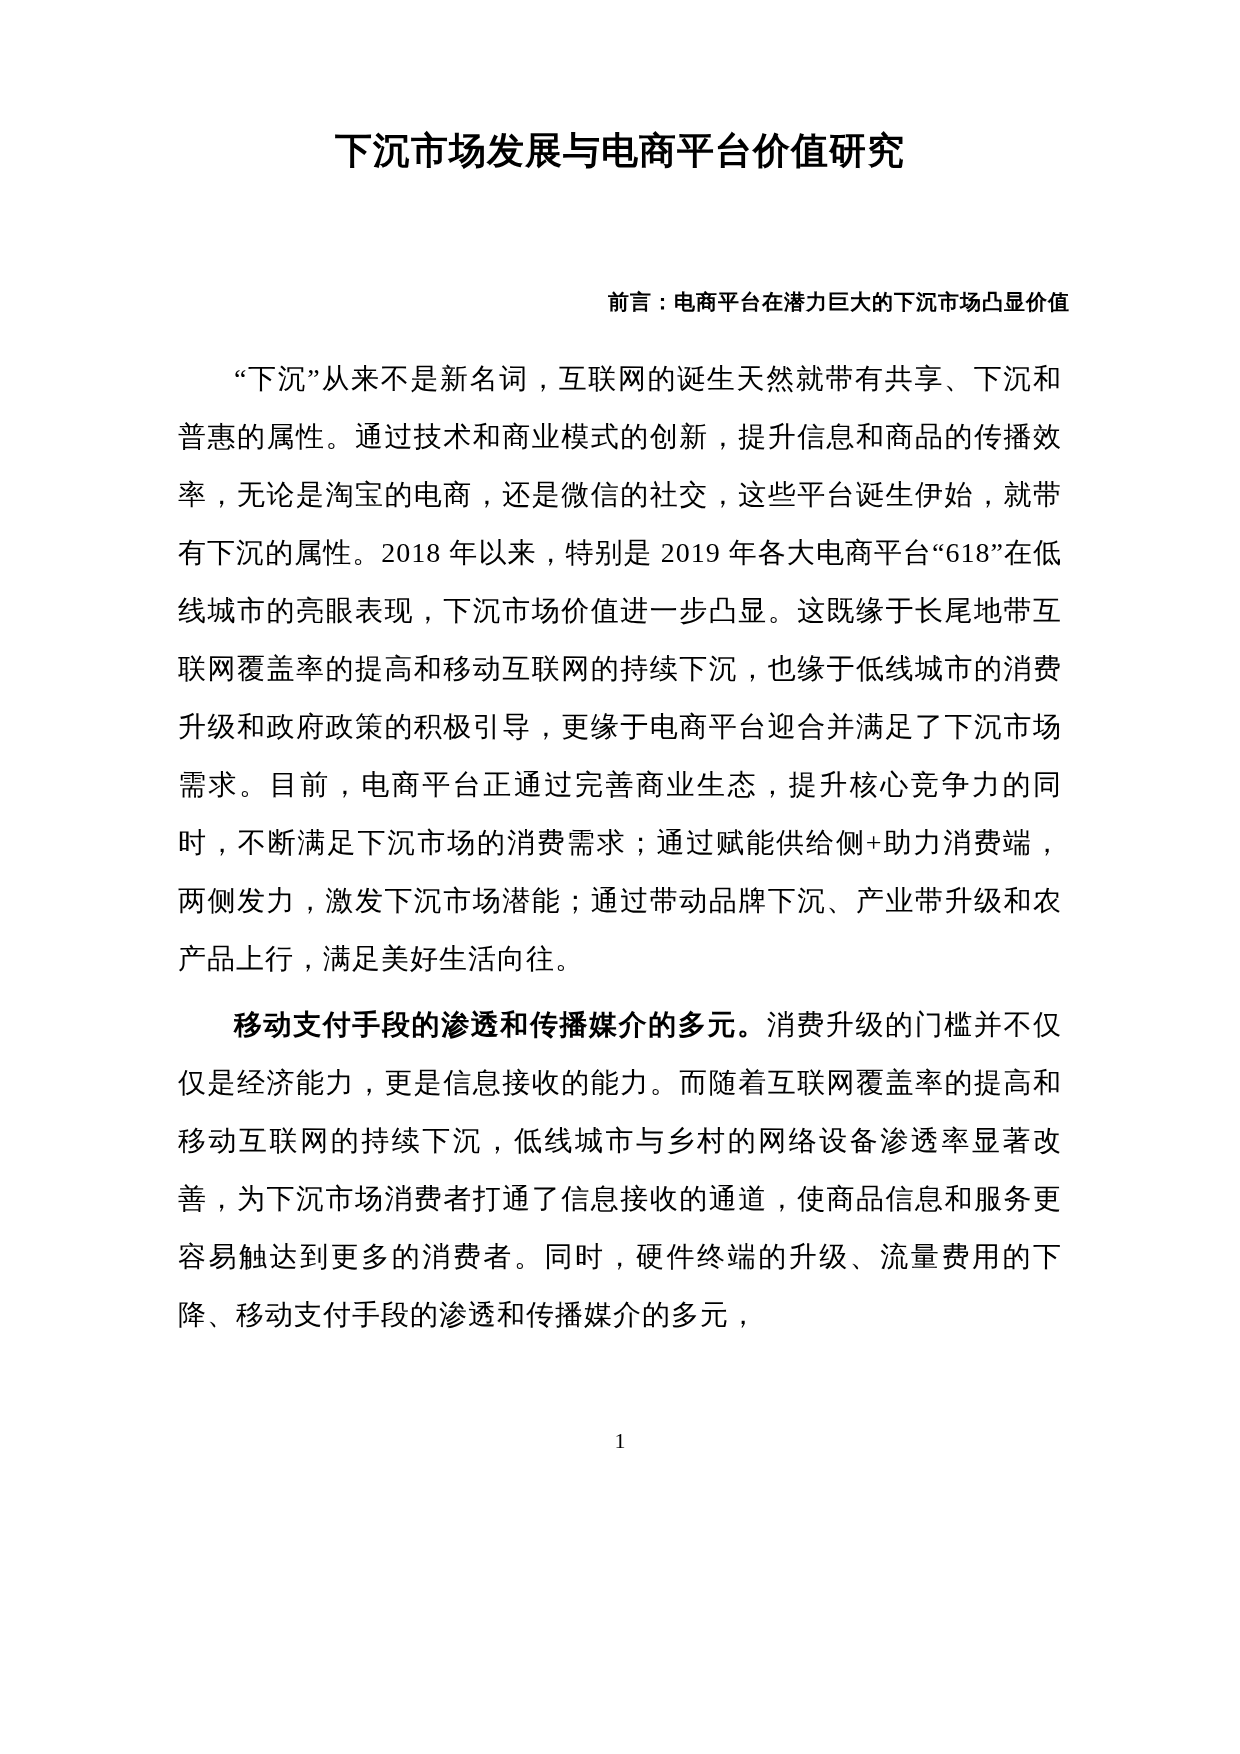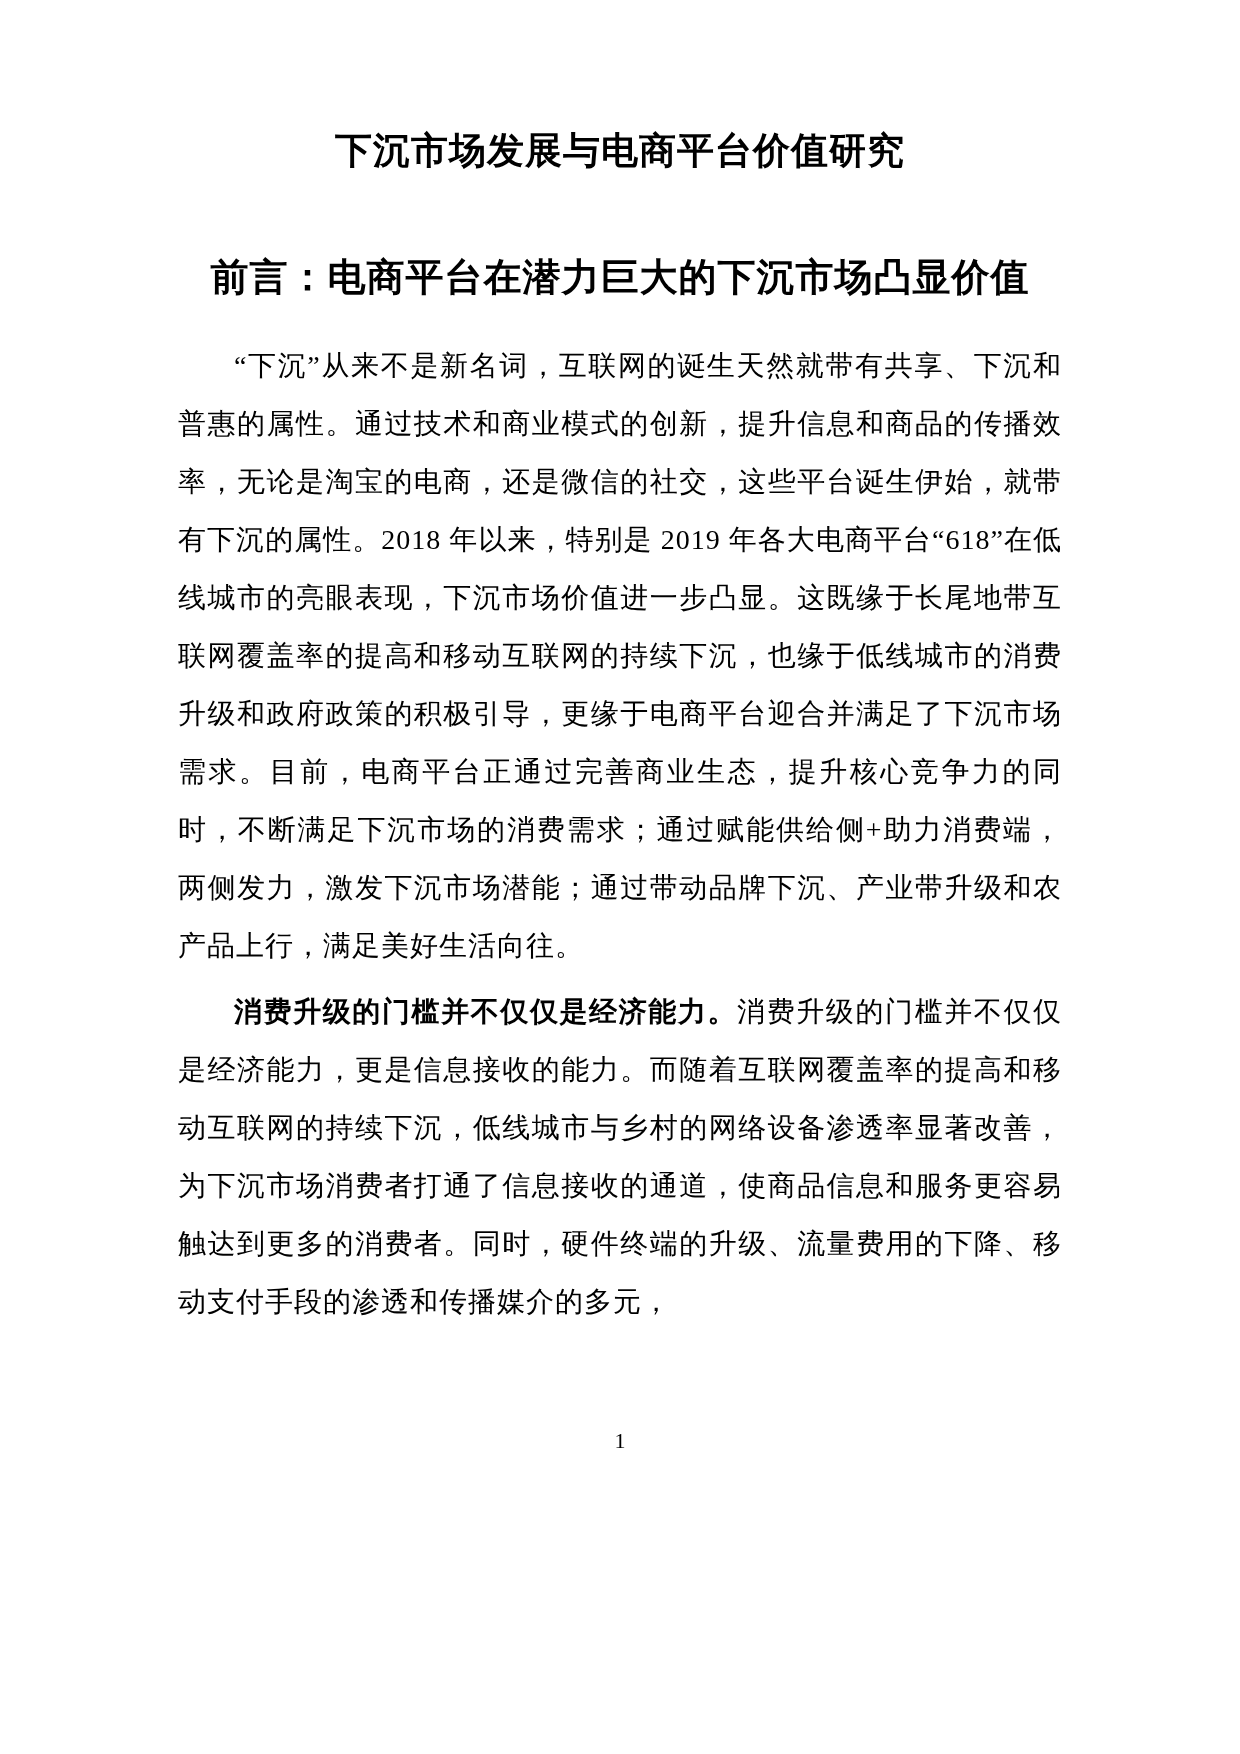--- a/index.html
+++ b/index.html
@@ -28,24 +28,24 @@
   .doc-title {
     margin: 0;
     font-size: 37px;
     font-weight: 700;
     text-align: center;
     letter-spacing: 1px;
     line-height: 1.25;
     font-family: "Liberation Serif", "DejaVu Serif", serif;
   }
   .section-heading {
-    margin: 79px 0 0 0;
-    font-size: 38px;
+    margin: 114px 0 0 0;
+    font-size: 21px;
     font-weight: 700;
-    text-align: center;
+    text-align: right;
     letter-spacing: 1px;
     line-height: 1.3;
     font-family: "Liberation Sans", "DejaVu Sans", sans-serif;
   }
   .body-block {
     margin-top: 34px;
   }
   .body-para {
     margin: 8px;
     font-size: 28px;
@@ -74,19 +74,19 @@
 <div class="page">
 
   <h1 class="doc-title">下沉市场发展与电商平台价值研究</h1>
 
   <h2 class="section-heading">前言：电商平台在潜力巨大的下沉市场凸显价值</h2>
 
   <div class="body-block">
 
     <p class="body-para"><span>“下沉”从来不是新名词，互联网的诞生天然就带有共享、下沉和普惠的属性。通过技术和商业模式的创新，提升信息和商品的传播效率，无论是淘宝的电商，还是微信的社交，这些平台诞生伊始，就带有下沉的属性。2018 年以来，特别是 2019 年各大电商平台“618”在低线城市的亮眼表现，下沉市场价值进一步凸显。这既缘于长尾地带互联网覆盖率的提高和移动互联网的持续下沉，也缘于低线城市的消费升级和政府政策的积极引导，更缘于电商平台迎合并满足了下沉市场需求。目前，电商平台正通过完善商业生态，提升核心竞争力的同时，不断满足下沉市场的消费需求；通过赋能供给侧+助力消费端，两侧发力，激发下沉市场潜能；通过带动品牌下沉、产业带升级和农产品上行，满足美好生活向往。</span></p>
 
-    <p class="body-para"><span class="lead-bold">消费升级的门槛并不仅仅是经济能力。</span><span>消费升级的门槛并不仅仅是经济能力，更是信息接收的能力。而随着互联网覆盖率的提高和移动互联网的持续下沉，低线城市与乡村的网络设备渗透率显著改善，为下沉市场消费者打通了信息接收的通道，使商品信息和服务更容易触达到更多的消费者。同时，硬件终端的升级、流量费用的下降、移动支付手段的渗透和传播媒介的多元，</span></p>
+    <p class="body-para"><span class="lead-bold">移动支付手段的渗透和传播媒介的多元。</span><span>消费升级的门槛并不仅仅是经济能力，更是信息接收的能力。而随着互联网覆盖率的提高和移动互联网的持续下沉，低线城市与乡村的网络设备渗透率显著改善，为下沉市场消费者打通了信息接收的通道，使商品信息和服务更容易触达到更多的消费者。同时，硬件终端的升级、流量费用的下降、移动支付手段的渗透和传播媒介的多元，</span></p>
 
   </div>
 
   <div class="page-number">1</div>
 
 </div>
 
 </body></html>

